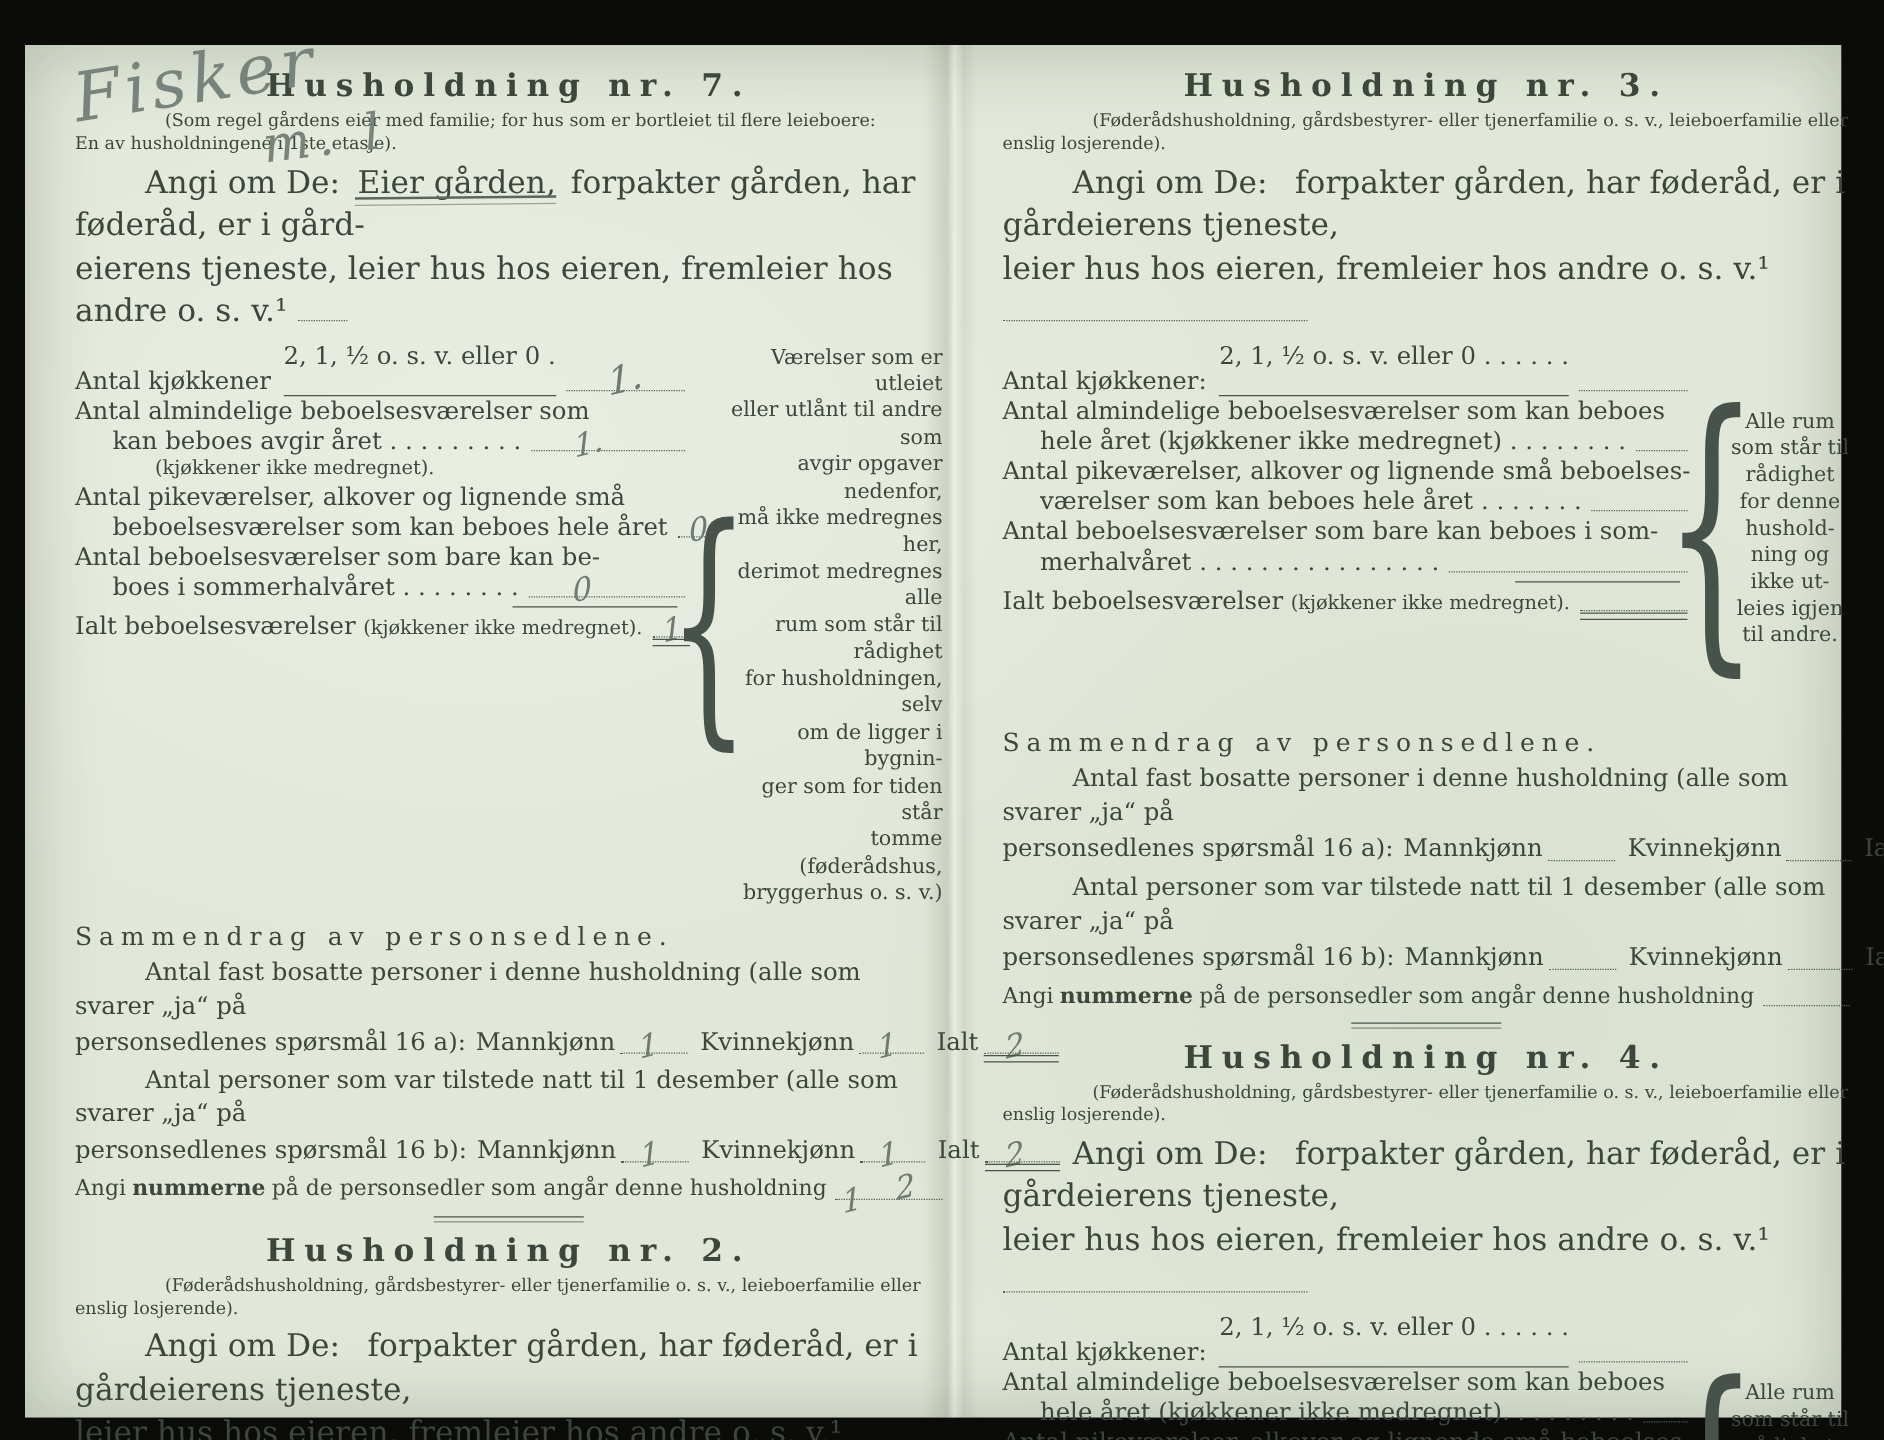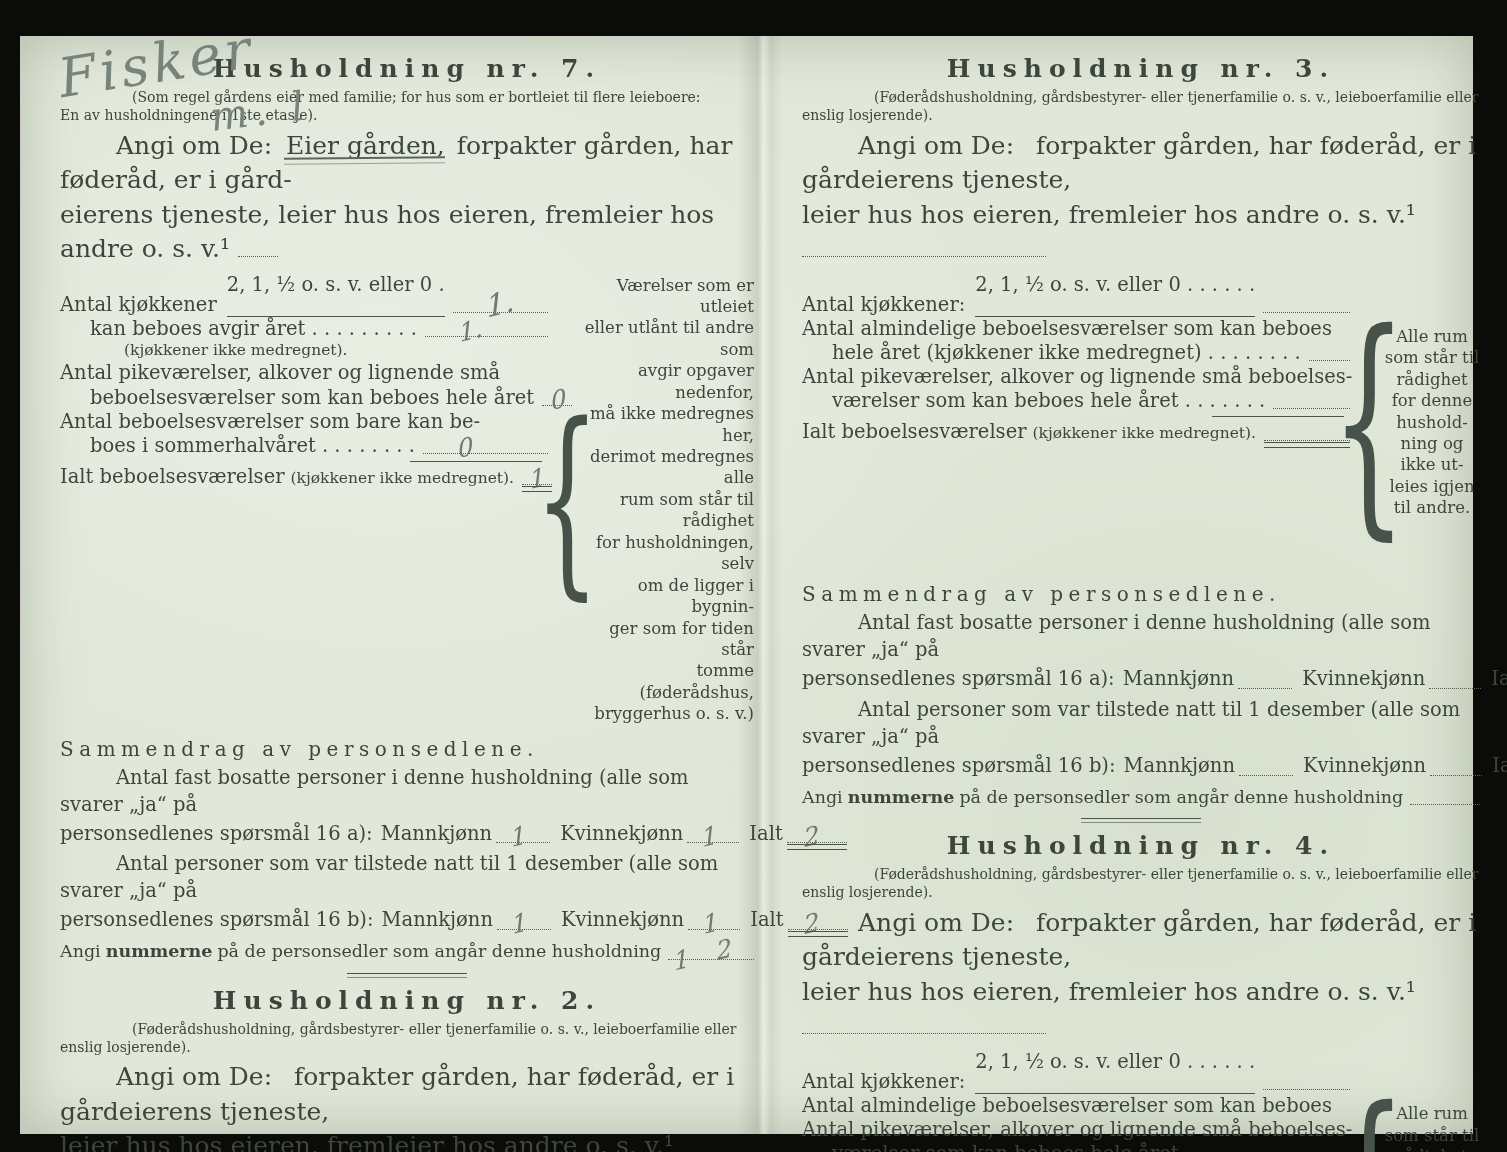--- a/index.html
+++ b/index.html
@@ -113,20 +113,23 @@
       <div class="room-rows">
         <div class="rl r1">
           <span class="t">Antal kjøkkener</span>
           <span class="t u-opts">2, 1, ½ o. s. v. eller 0 .</span>
           <span class="leader">
                     <i class="hand">1.</i>
                   </span>
         </div>
         <div>
           <div class="rl">
+                    <span class="t">Antal almindelige beboelsesværelser som</span>
+                  </div>
+          <div class="rl">
                     <span class="t indent2">kan beboes avgir året  .  .  .  .  .  .  .  .  .</span>
             <span class="leader">
                       <i class="hand">1.</i>
                     </span>
           </div>
           <div class="subcap">(kjøkkener ikke medregnet).</div>
         </div>
         <div>
           <div class="rl">
                     <span class="t">Antal pikeværelser, alkover og lignende små</span>
@@ -272,20 +275,29 @@
         </div>
         <div>
           <div class="rl">
                     <span class="t">Antal pikeværelser, alkover og lignende små beboelses-</span>
                   </div>
           <div class="rl">
                     <span class="t indent2">værelser som kan beboes hele året  .  .  .  .  .  .  .</span>
             <span class="leader"></span>
           </div>
         </div>
+        <div>
+          <div class="rl">
+                    <span class="t">Antal beboelsesværelser som bare kan beboes i som-</span>
+                  </div>
+          <div class="rl">
+                    <span class="t indent2">merhalvåret .  .  .  .  .  .  .  .  .  .  .  .  .  .  .  .</span>
+            <span class="leader"></span>
+          </div>
+        </div>
         <div class="midrule"></div>
         <div class="r5">
           <span class="lbl">Ialt beboelsesværelser</span>
           <span class="sc">(kjøkkener ikke medregnet).</span>
           <span class="leader dbl"></span>
         </div>
       </div>
       <div class="brace">{</div>
       <div class="note">Alle rum
 som står til
@@ -351,20 +363,24 @@
       <div class="room-rows">
         <div class="rl r1">
           <span class="t">Antal kjøkkener:</span>
           <span class="t u-opts">2, 1, ½ o. s. v. eller 0  .  .  .  .  .  .</span>
           <span class="leader"></span>
         </div>
         <div>
           <div class="rl">
                     <span class="t">Antal almindelige beboelsesværelser som kan beboes</span>
                   </div>
+          <div class="rl">
+                    <span class="t indent2">hele året (kjøkkener ikke medregnet).  .  .  .  .  .  .  .  .</span>
+            <span class="leader"></span>
+          </div>
 
         </div>
         <div>
           <div class="rl">
                     <span class="t">Antal pikeværelser, alkover og lignende små beboelses-</span>
                   </div>
           <div class="rl">
                     <span class="t indent2">værelser som kan beboes hele året  .  .  .  .  .  .  .</span>
 
           </div>

